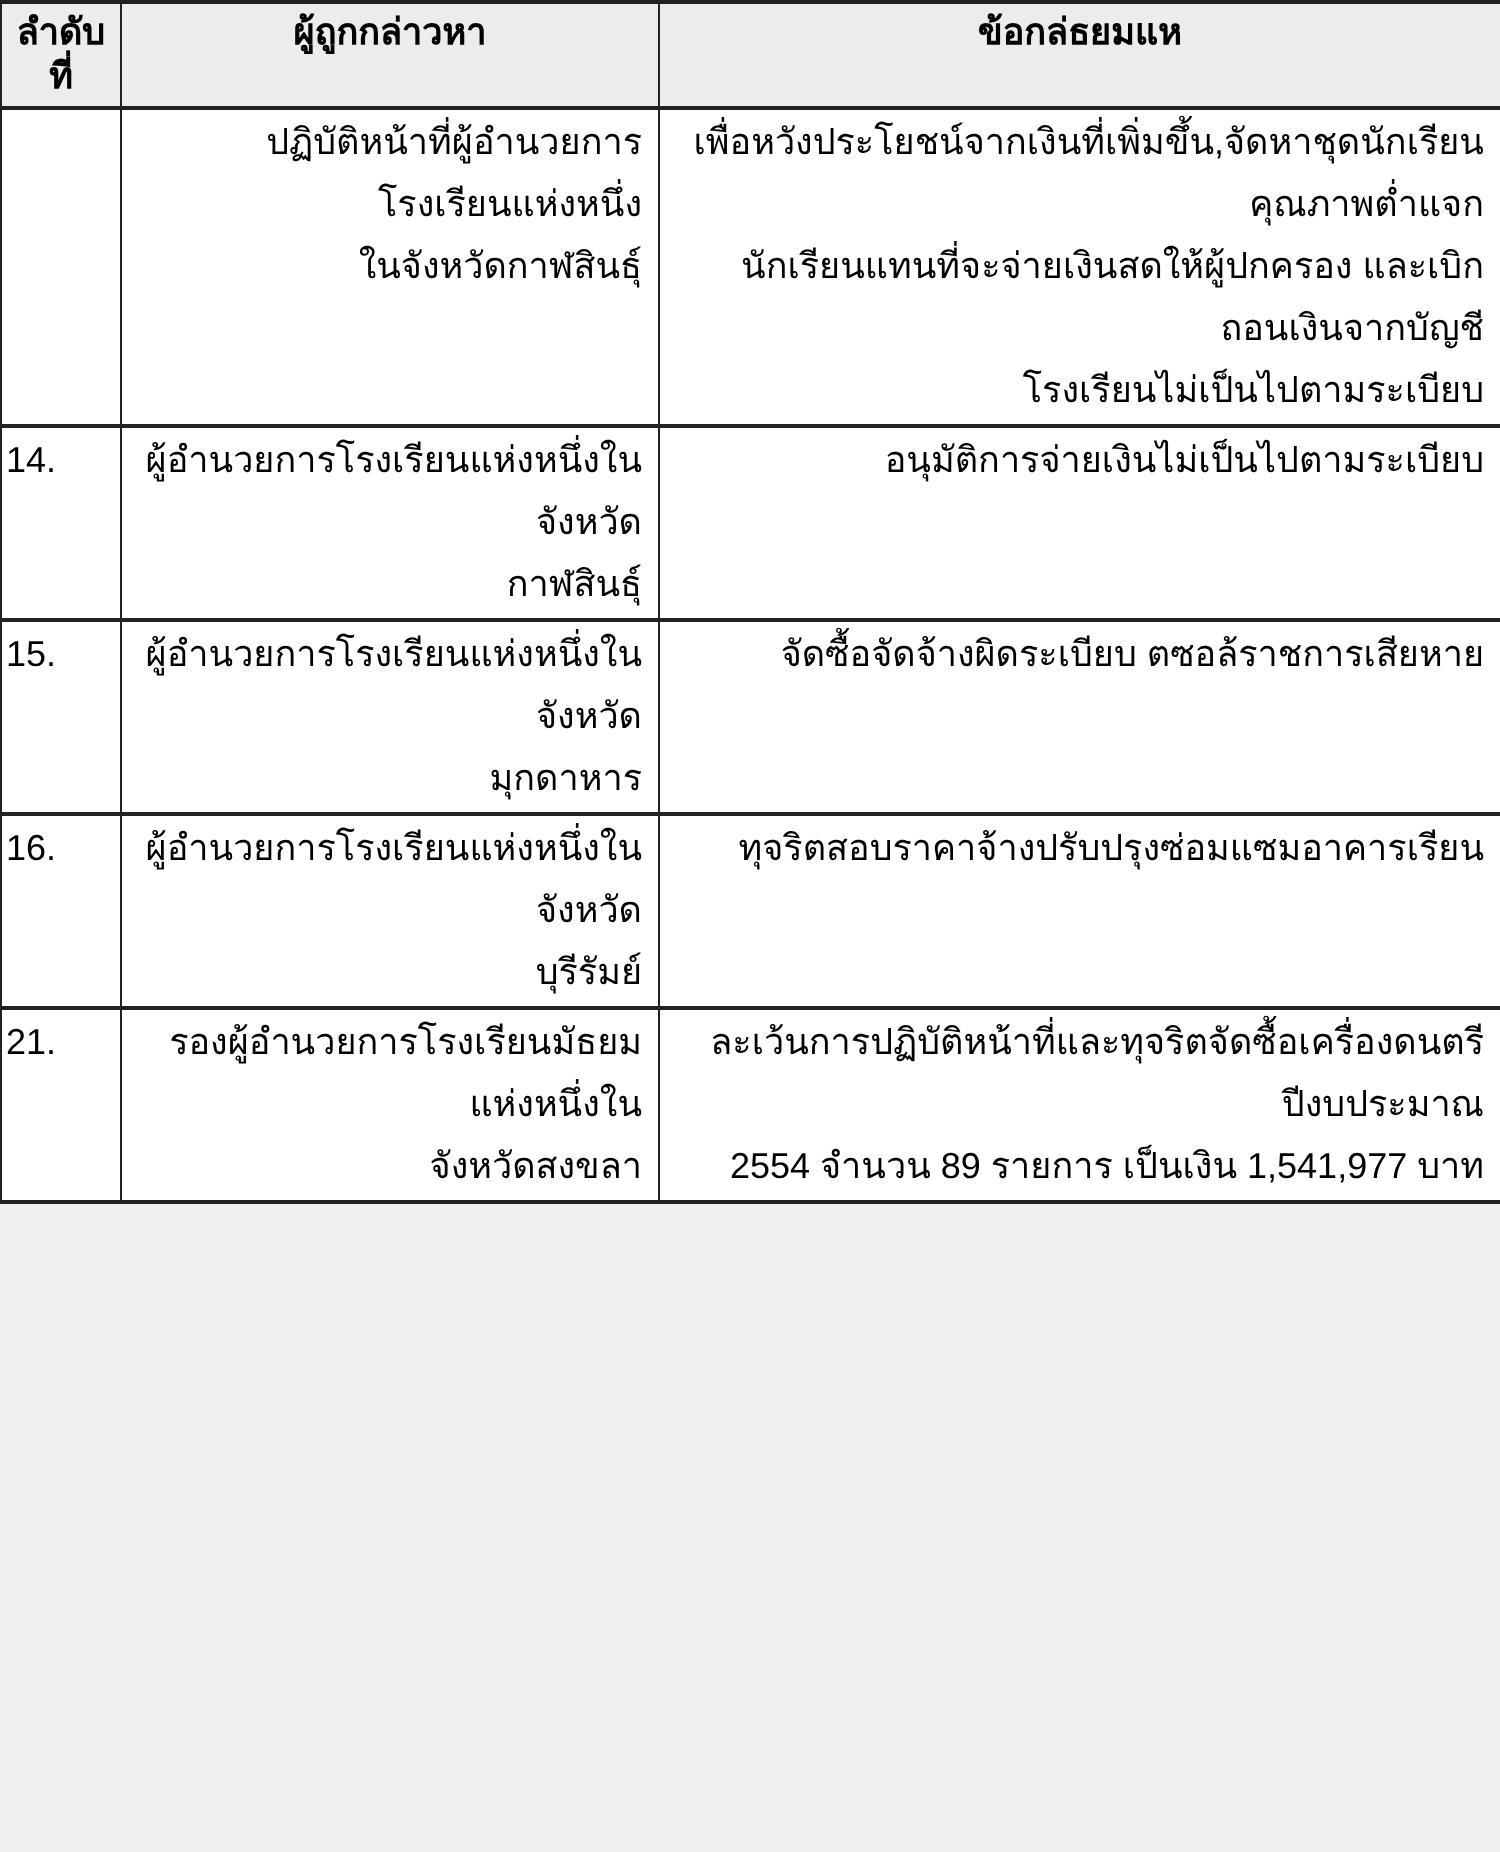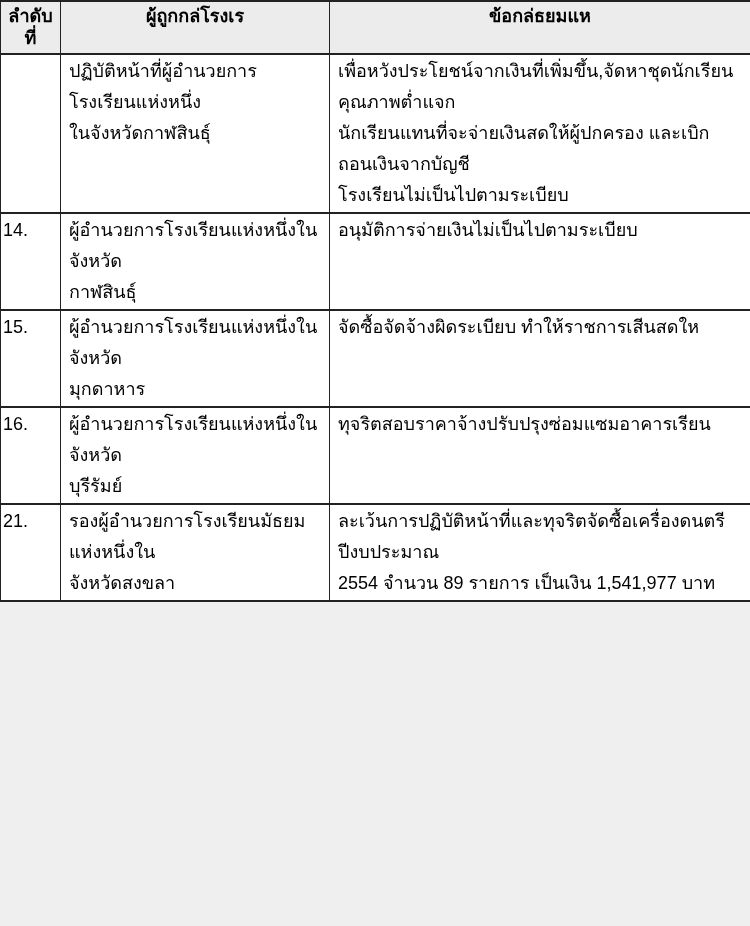--- a/index.html
+++ b/index.html
@@ -29,20 +29,21 @@
   }
   col.c-no { width: 60px; }
   col.c-accused { width: 269px; }
   col.c-allegation { width: 421px; }
   th, td {
     border: 1px solid var(--border);
     border-top-width: 2px;
     border-bottom-width: 2px;
     vertical-align: top;
     font-size: 18px;
+    text-align: right;
   }
   th {
     background: var(--header-bg);
     font-weight: bold;
     text-align: center;
     padding: 3px 4px 4px 4px;
     line-height: 22px;
   }
   td {
     line-height: 31px;
@@ -62,21 +63,21 @@
 <div class="page">
   <table class="report">
     <colgroup>
       <col class="c-no">
       <col class="c-accused">
       <col class="c-allegation">
     </colgroup>
     <thead>
       <tr>
         <th>ลำดับที่</th>
-        <th>ผู้ถูกกล่โรงเร</th>
+        <th>ผู้ถูกกล่าวหา</th>
         <th>ข้อกล่ธยมแห</th>
       </tr>
     </thead>
     <tbody>
       <tr>
         <td class="no"></td>
         <td>ปฏิบัติหน้าที่ผู้อำนวยการโรงเรียนแห่งหนึ่ง
 ในจังหวัดกาฬสินธุ์</td>
         <td>เพื่อหวังประโยชน์จากเงินที่เพิ่มขึ้น,จัดหาชุดนักเรียนคุณภาพต่ำแจก
 นักเรียนแทนที่จะจ่ายเงินสดให้ผู้ปกครอง และเบิกถอนเงินจากบัญชี
@@ -85,21 +86,21 @@
       <tr>
         <td class="no">14.</td>
         <td>ผู้อำนวยการโรงเรียนแห่งหนึ่งในจังหวัด
 กาฬสินธุ์</td>
         <td>อนุมัติการจ่ายเงินไม่เป็นไปตามระเบียบ</td>
       </tr>
       <tr>
         <td class="no">15.</td>
         <td>ผู้อำนวยการโรงเรียนแห่งหนึ่งในจังหวัด
 มุกดาหาร</td>
-        <td>จัดซื้อจัดจ้างผิดระเบียบ ทำให้ราชการเสีนสดให</td>
+        <td>จัดซื้อจัดจ้างผิดระเบียบ ตซอล้ราชการเสียหาย</td>
       </tr>
       <tr>
         <td class="no">16.</td>
         <td>ผู้อำนวยการโรงเรียนแห่งหนึ่งในจังหวัด
 บุรีรัมย์</td>
         <td>ทุจริตสอบราคาจ้างปรับปรุงซ่อมแซมอาคารเรียน</td>
       </tr>
       <tr>
         <td class="no">21.</td>
         <td>รองผู้อำนวยการโรงเรียนมัธยมแห่งหนึ่งใน

